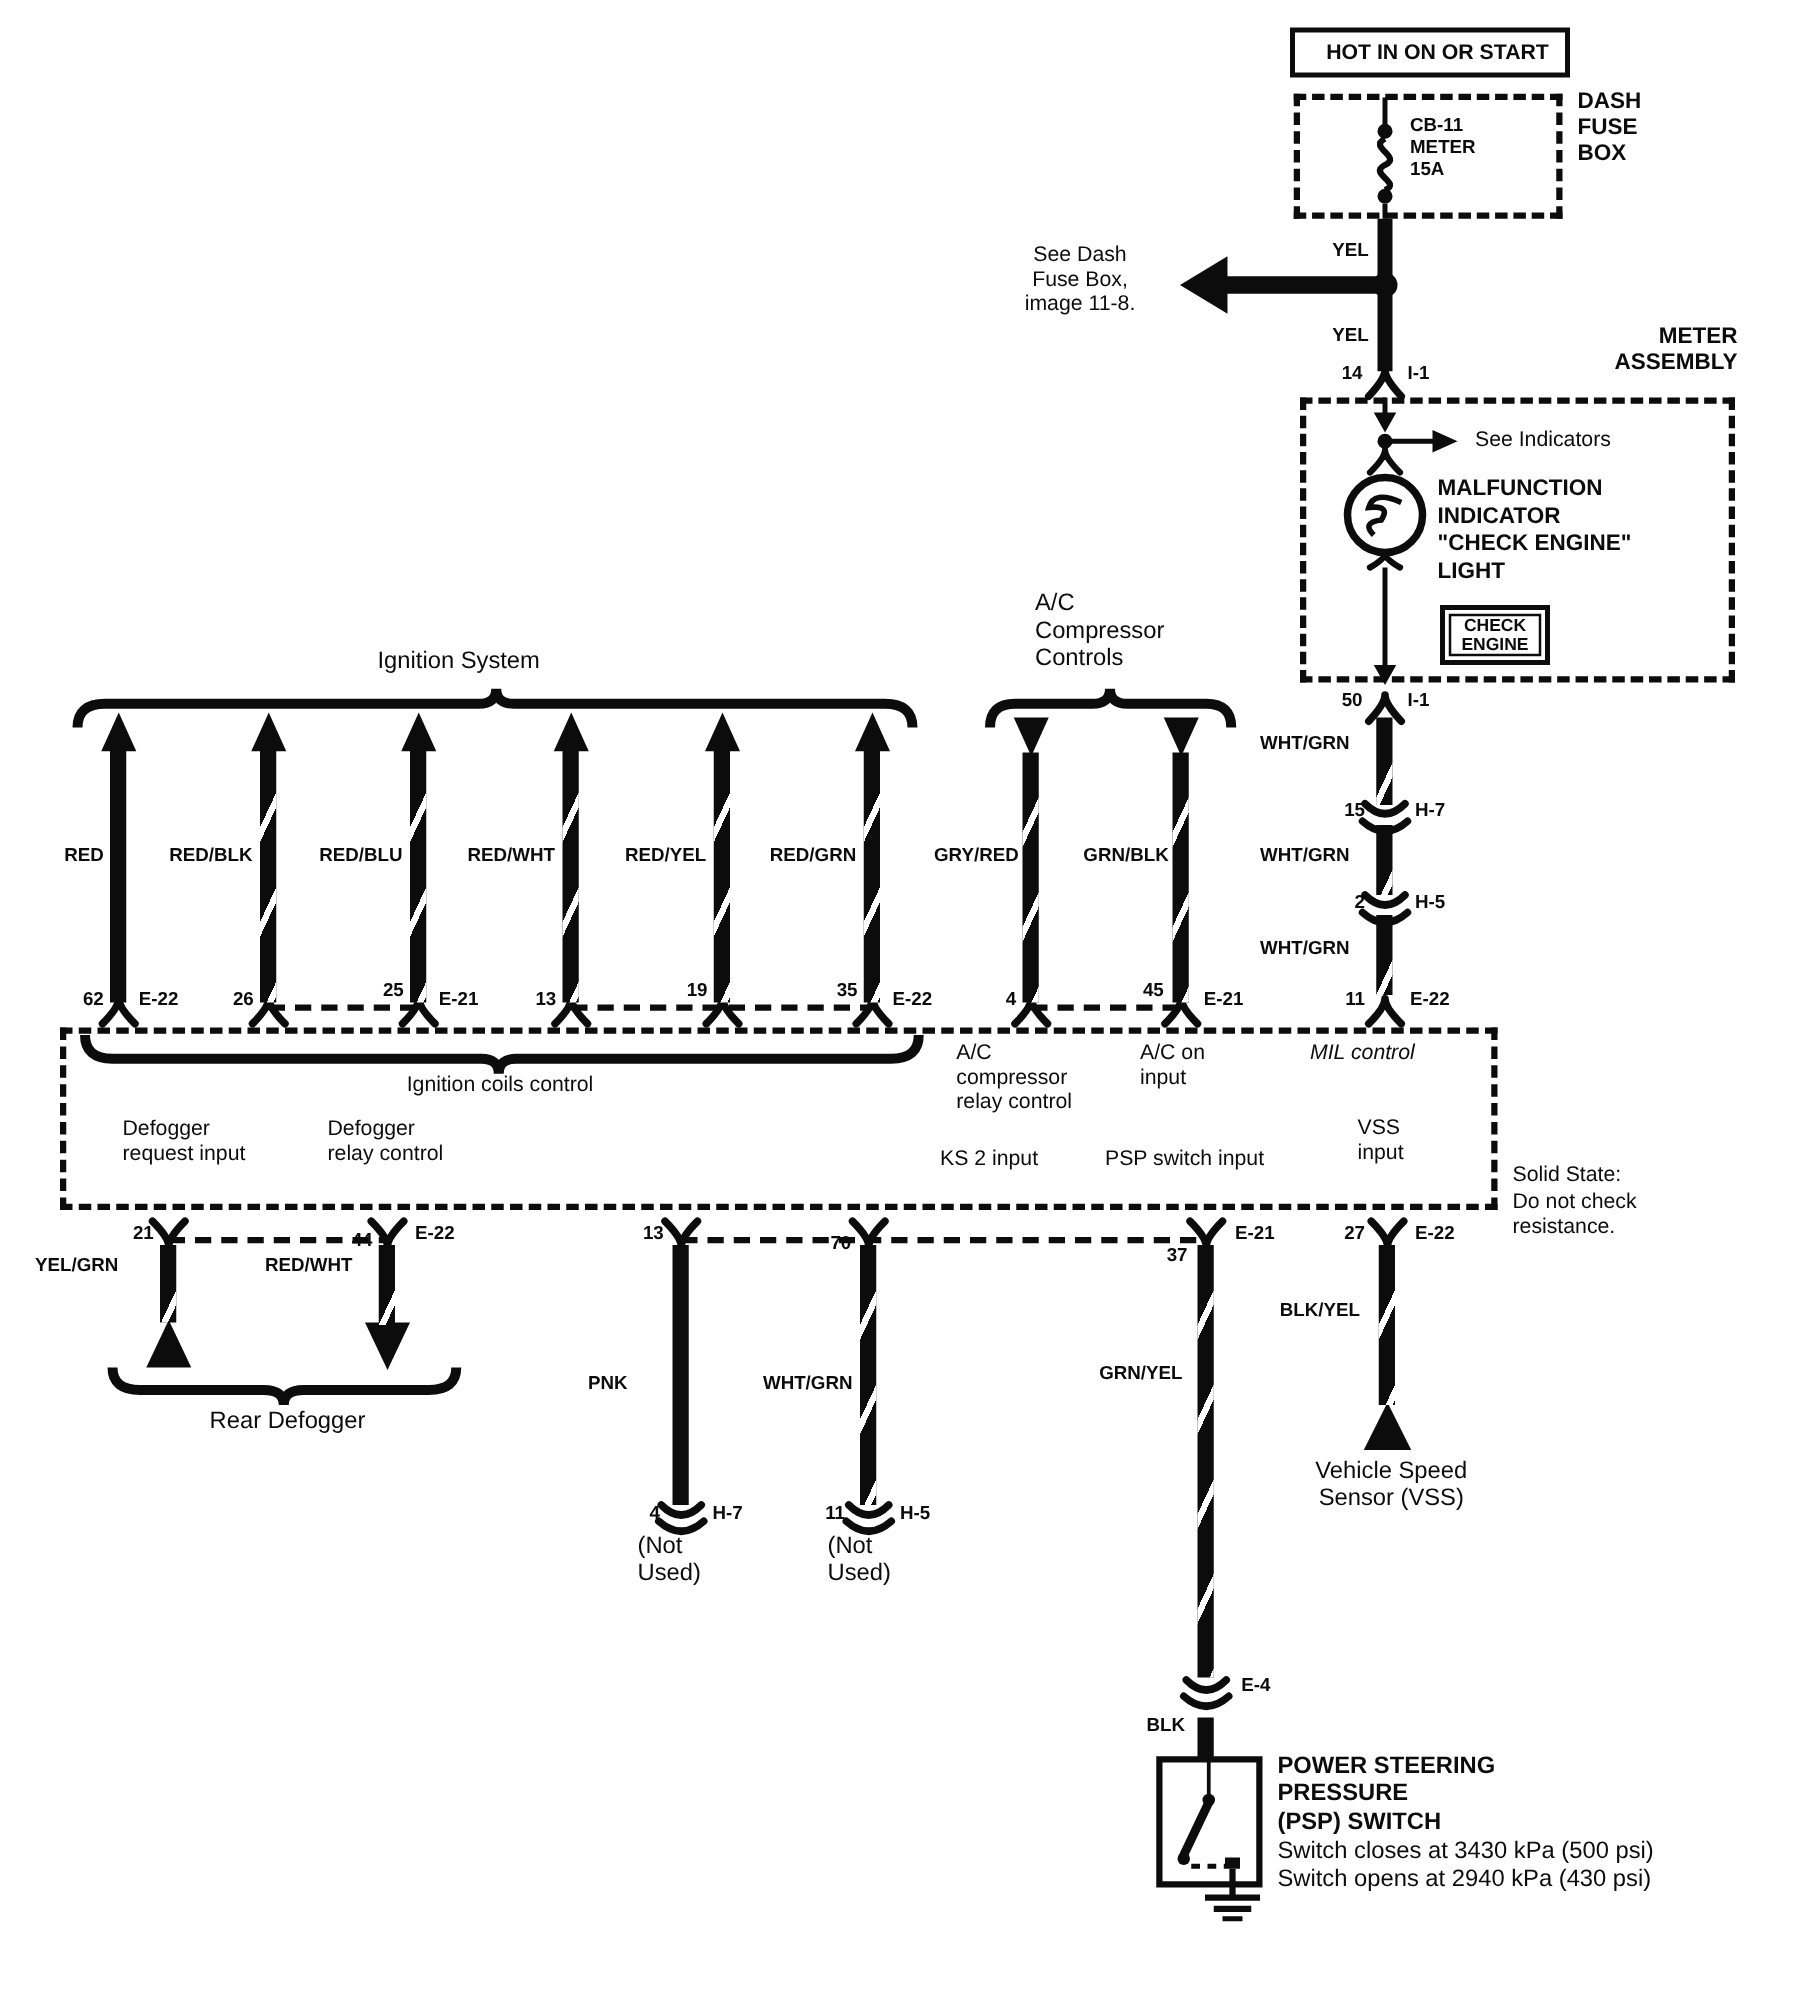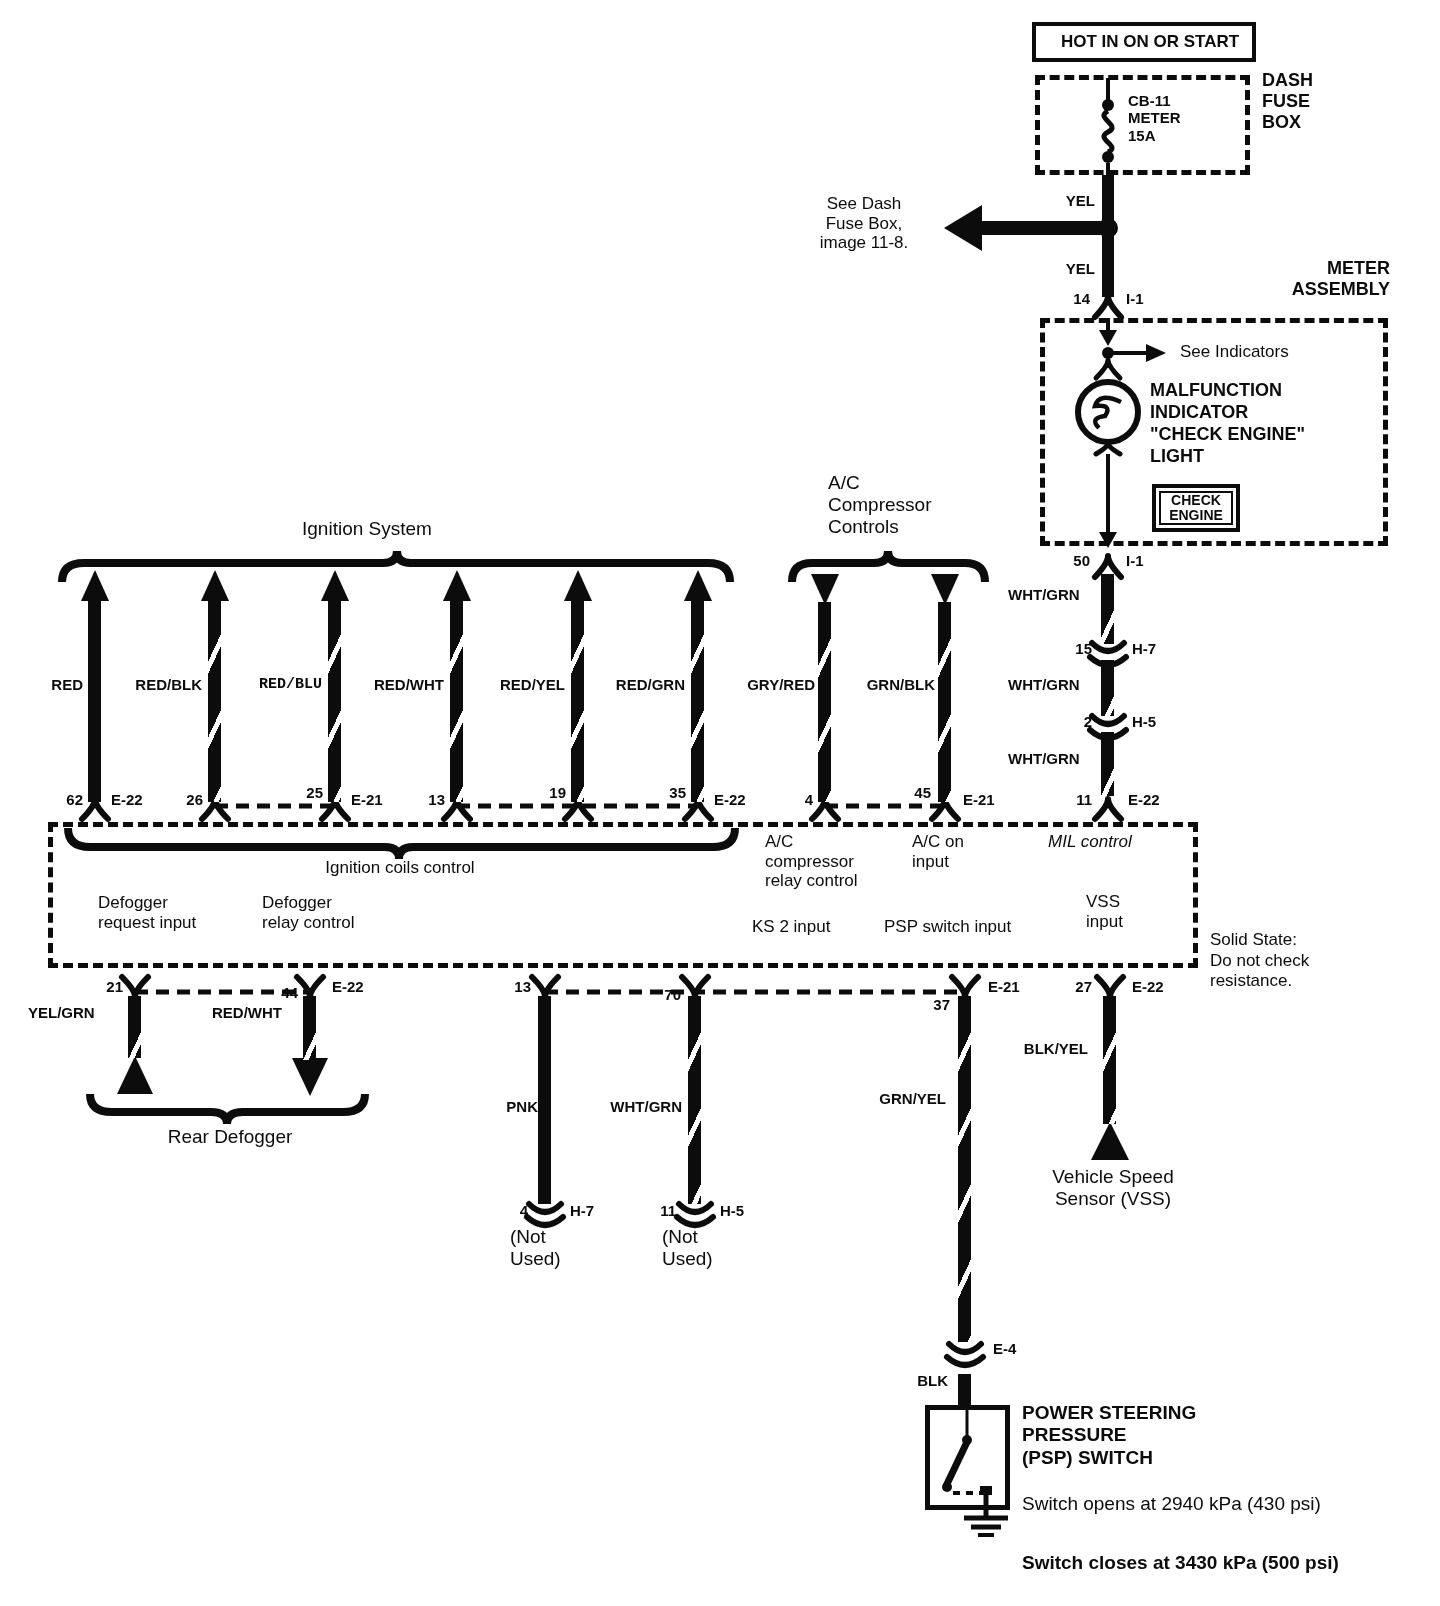--- a/index.html
+++ b/index.html
@@ -246,21 +246,21 @@
   <div class="lbl b s15" style="left:1008px;top:676px;">WHT/GRN</div>
   <div class="lbl b s15 ra" style="left:1042px;top:713px;width:50px;">2</div>
   <div class="lbl b s15" style="left:1132px;top:713px;">H-5</div>
   <div class="lbl b s15" style="left:1008px;top:750px;">WHT/GRN</div>
   <div class="lbl b s15 ra" style="left:1048px;top:791px;width:44px;">11</div>
   <div class="lbl b s15" style="left:1128px;top:791px;">E-22</div>
 
   <div class="lbl s19" style="left:302px;top:518px;">Ignition System</div>
   <div class="lbl b s15 ra" style="left:5px;top:676px;width:78px;">RED</div>
   <div class="lbl b s15 ra" style="left:120px;top:676px;width:82px;">RED/BLK</div>
-  <div class="lbl b s15 ra" style="left:240px;top:676px;width:82px;font-family:Liberation Mono, monospace;">RED/BLU</div>
+  <div class="lbl b s15 ra" style="left:240px;top:676px;width:82px;">RED/BLU</div>
   <div class="lbl b s15 ra" style="left:362px;top:676px;width:82px;">RED/WHT</div>
   <div class="lbl b s15 ra" style="left:483px;top:676px;width:82px;">RED/YEL</div>
   <div class="lbl b s15 ra" style="left:603px;top:676px;width:82px;">RED/GRN</div>
   <div class="lbl b s15 ra" style="left:43px;top:791px;width:40px;">62</div>
   <div class="lbl b s15" style="left:111px;top:791px;">E-22</div>
   <div class="lbl b s15 ra" style="left:163px;top:791px;width:40px;">26</div>
   <div class="lbl b s15 ra" style="left:283px;top:784px;width:40px;">25</div>
   <div class="lbl b s15" style="left:351px;top:791px;">E-21</div>
   <div class="lbl b s15 ra" style="left:405px;top:791px;width:40px;">13</div>
   <div class="lbl b s15 ra" style="left:526px;top:784px;width:40px;">19</div>
@@ -297,40 +297,40 @@
 
   <div class="lbl b s15 ra" style="left:83px;top:978px;width:40px;">21</div>
   <div class="lbl b s15 ra" style="left:258px;top:984px;width:40px;">44</div>
   <div class="lbl b s15" style="left:332px;top:978px;">E-22</div>
   <div class="lbl b s15" style="left:28px;top:1004px;">YEL/GRN</div>
   <div class="lbl b s15" style="left:212px;top:1004px;">RED/WHT</div>
   <div class="lbl s19 ctr" style="left:140px;top:1126px;width:180px;">Rear Defogger</div>
 
   <div class="lbl b s15 ra" style="left:491px;top:978px;width:40px;">13</div>
   <div class="lbl b s15 ra" style="left:641px;top:986px;width:40px;">70</div>
-  <div class="lbl b s15 ra" style="left:488px;top:1098px;width:50px;">PNK</div>
+  <div class="lbl b s15 ra" style="left:452px;top:1098px;width:50px;">PNK</div>
   <div class="lbl b s15 ra" style="left:598px;top:1098px;width:84px;">WHT/GRN</div>
   <div class="lbl b s15 ra" style="left:500px;top:1202px;width:28px;">4</div>
   <div class="lbl b s15" style="left:570px;top:1202px;">H-7</div>
   <div class="lbl s19" style="left:510px;top:1226px;">(Not
 Used)</div>
   <div class="lbl b s15 ra" style="left:644px;top:1202px;width:32px;">11</div>
   <div class="lbl b s15" style="left:720px;top:1202px;">H-5</div>
   <div class="lbl s19" style="left:662px;top:1226px;">(Not
 Used)</div>
 
   <div class="lbl b s15 ra" style="left:910px;top:996px;width:40px;">37</div>
   <div class="lbl b s15" style="left:988px;top:978px;">E-21</div>
   <div class="lbl b s15 ra" style="left:860px;top:1090px;width:86px;">GRN/YEL</div>
   <div class="lbl b s15" style="left:993px;top:1340px;">E-4</div>
   <div class="lbl b s15 ra" style="left:903px;top:1372px;width:45px;">BLK</div>
   <div class="lbl b s19" style="left:1022px;top:1402px;line-height:1.18;">POWER STEERING
 PRESSURE
 (PSP) SWITCH</div>
-  <div class="lbl s19" style="left:1022px;top:1552px;font-weight:bold;">Switch closes at 3430 kPa (500 psi)</div>
+  <div class="lbl s19" style="left:1022px;top:1470px;">Switch closes at 3430 kPa (500 psi)</div>
   <div class="lbl s19" style="left:1022px;top:1493px;">Switch opens at 2940 kPa (430 psi)</div>
 
   <div class="lbl b s15 ra" style="left:1052px;top:978px;width:40px;">27</div>
   <div class="lbl b s15" style="left:1132px;top:978px;">E-22</div>
   <div class="lbl b s15 ra" style="left:1004px;top:1040px;width:84px;">BLK/YEL</div>
   <div class="lbl s19 ctr" style="left:1028px;top:1166px;width:170px;">Vehicle Speed
 Sensor (VSS)</div>
 
 </div>
 

